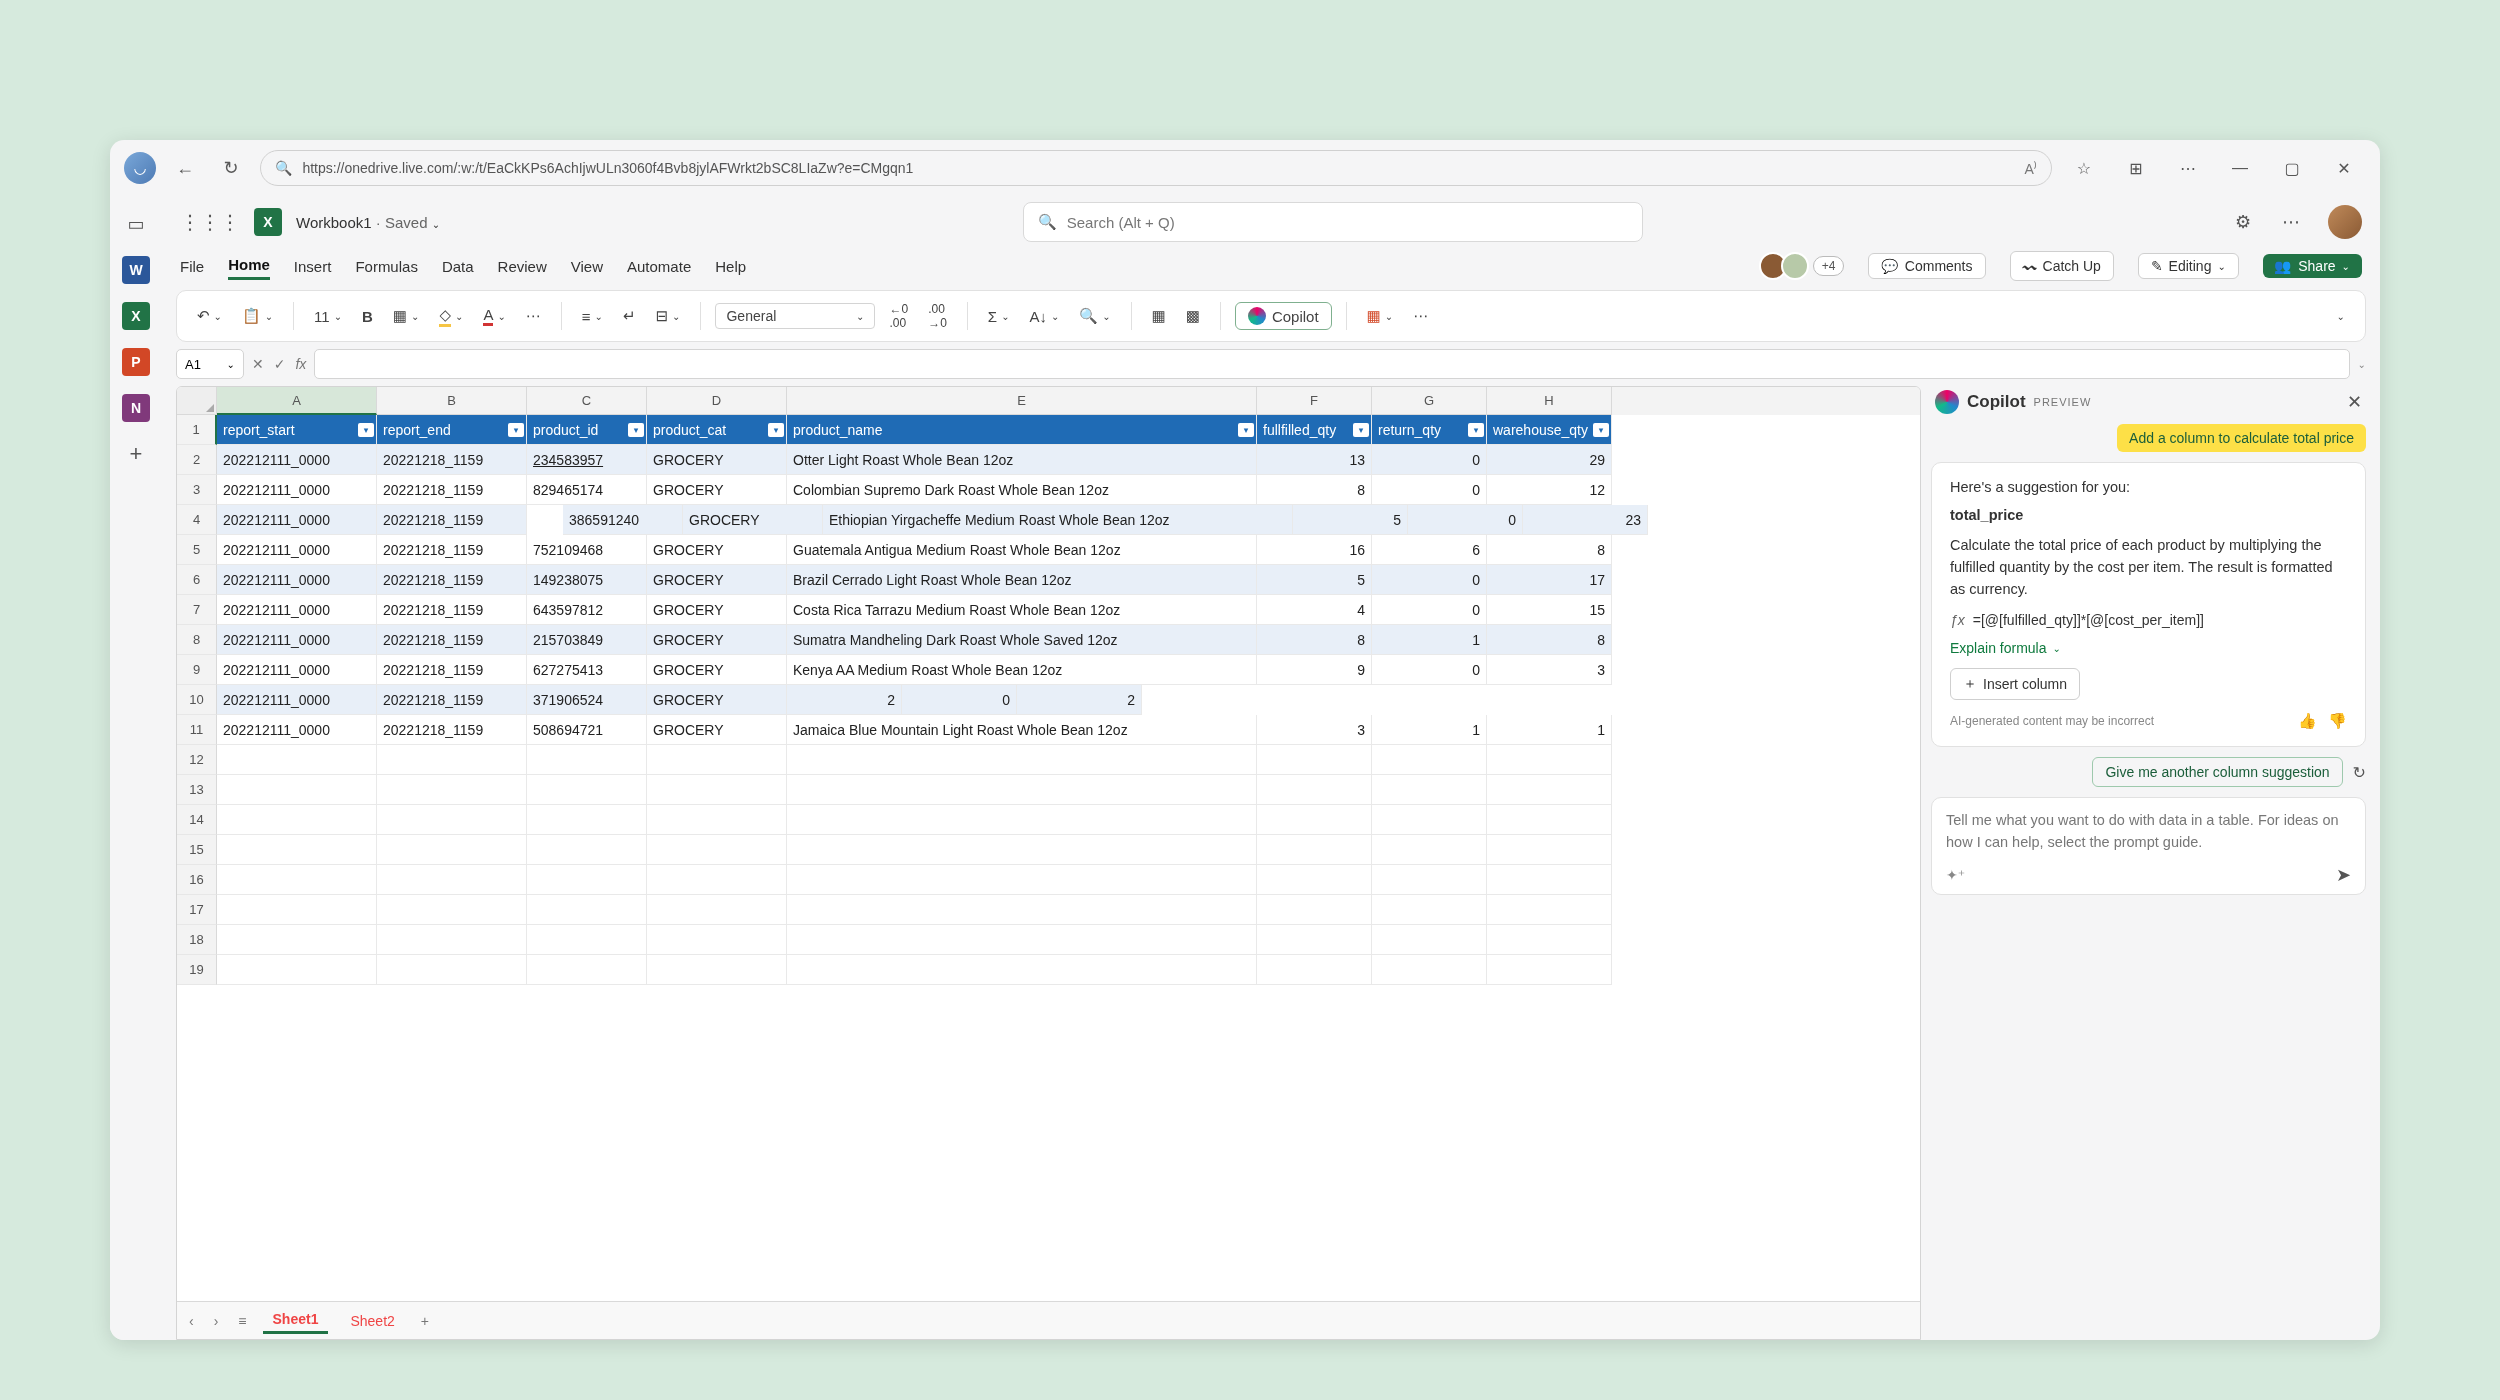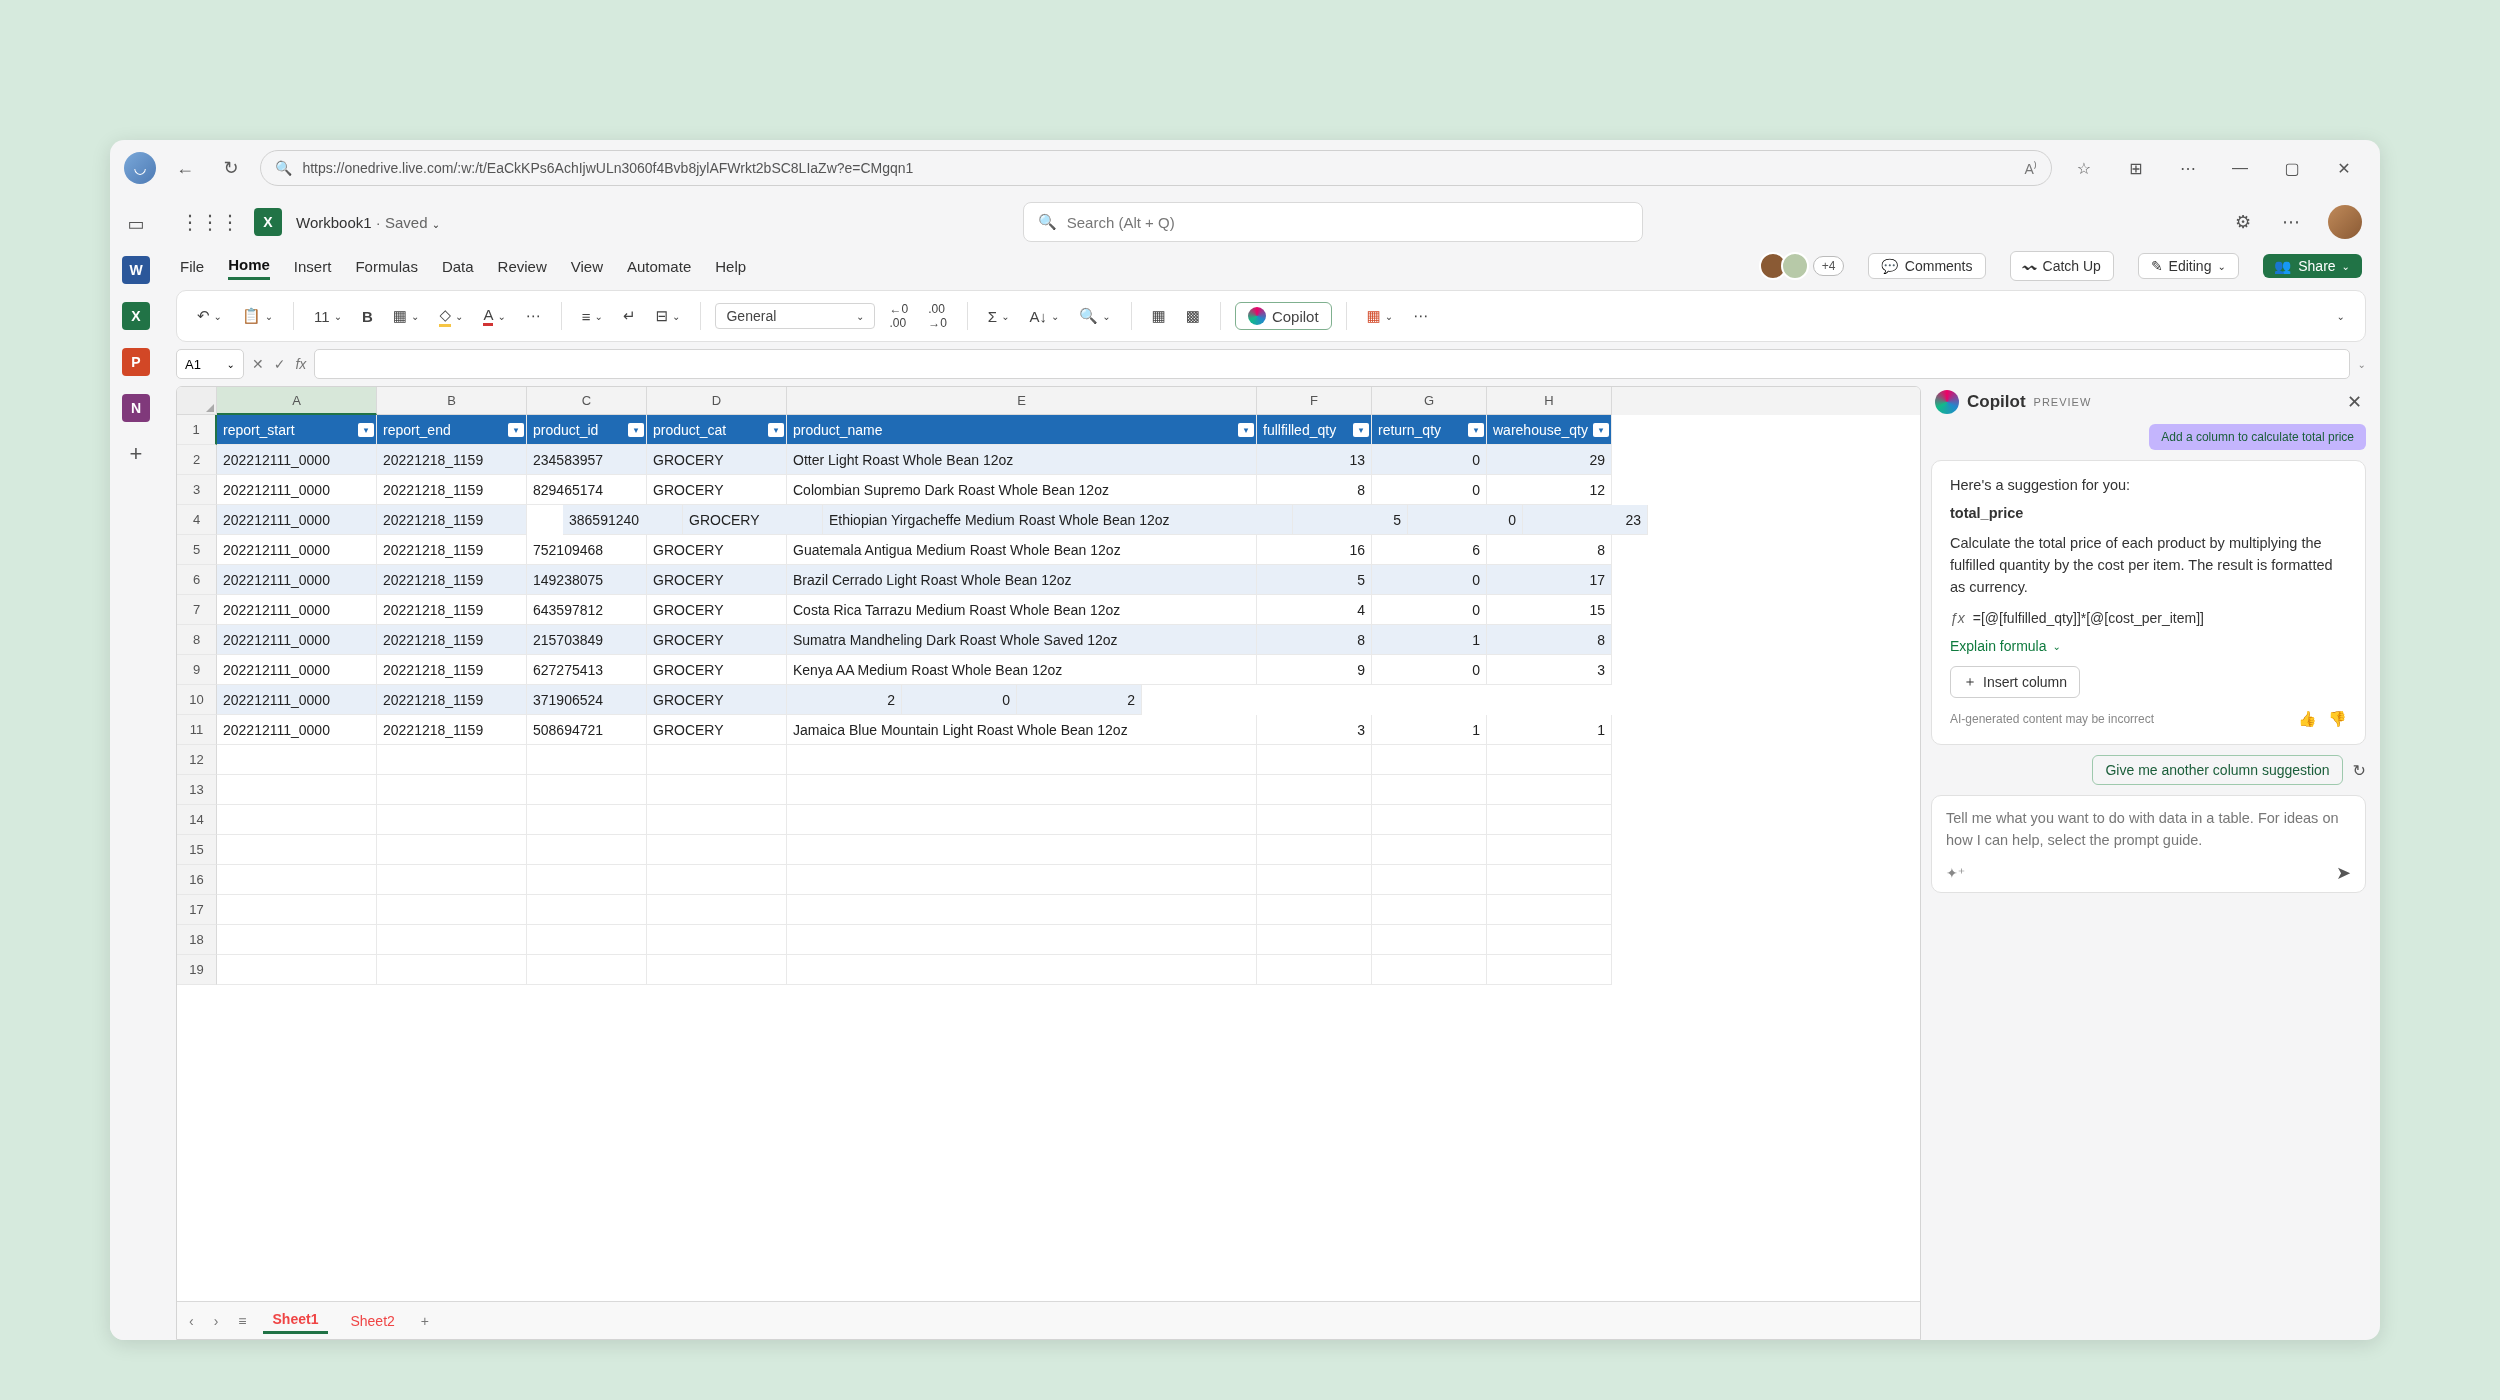--- a/index.html
+++ b/index.html
@@ -83,21 +83,21 @@
   .stab { padding:4px 10px; cursor:pointer; color:#ef4444; }
   .stab.active { font-weight:600; border-bottom:3px solid #217346; }
 
   
   .copane { width:435px; display:flex; flex-direction:column; gap:10px; }
   .copane-head { display:flex; align-items:center; gap:8px; padding:4px 4px 0 4px; }
   .cp-logo { width:24px;height:24px;border-radius:50%; background:conic-gradient(#e06,#28c,#1b8,#e06); }
   .cp-title { font-size:17px; font-weight:600; color:#333; }
   .cp-preview { font-size:11px; letter-spacing:1px; color:#777; }
   .copane-head .x { margin-left:auto; font-size:18px; color:#555; cursor:pointer; }
-  .cp-chip { align-self:flex-end; background:#c4b5fd; color:#1b5e3a; border-radius:6px; padding:6px 12px; font-size:12px; }
+  .cp-chip { align-self:flex-end; background:#fde047; color:#1b5e3a; border-radius:6px; padding:6px 12px; font-size:14px; }
   .cp-card { background:#fff; border:1px solid #e1e1e1; border-radius:10px; padding:16px 18px; font-size:14.5px; color:#333; display:flex; flex-direction:column; gap:12px; }
   .cp-card .fld { font-weight:600; }
   .cp-card .formula { font-family: Consolas, monospace; font-size:14px; display:flex; gap:8px; }
   .cp-card .formula .fxlbl { font-style:italic; color:#666; }
   .cp-link { color:#0f7a3e; font-size:14px; cursor:pointer; display:flex; gap:6px; align-items:center;}
   .cp-insert { align-self:flex-start; border:1px solid #cfcfcf; border-radius:6px; padding:6px 12px; font-size:14px; display:flex; gap:6px; align-items:center; cursor:pointer; }
   .cp-foot { display:flex; align-items:center; justify-content:space-between; font-size:12px; color:#888; }
   .thumbs span { cursor:pointer; margin-left:8px; font-size:15px; color:#888; }
   .cp-suggest-row { display:flex; align-items:center; gap:10px; justify-content:flex-end; }
   .cp-suggest { border:1px solid #9ec9ad; color:#1b5e3a; border-radius:6px; padding:6px 12px; font-size:14px; cursor:pointer; }
@@ -301,21 +301,21 @@
                 </div>
               </div>
               <div class="row">
                 <div class="rowhead">2</div>
                 <div class="cell alt" style="width: 160px;">
                   <span>202212111_0000</span>
                 </div>
                 <div class="cell alt" style="width: 150px;">
                   <span>20221218_1159</span>
                 </div>
-                <div class="cell alt" style="width: 120px;">
+                <div class="cell alt" style="width: 120px; text-decoration: underline;">
                   <span>234583957</span>
                 </div>
                 <div class="cell alt" style="width: 140px;">
                   <span>GROCERY</span>
                 </div>
                 <div class="cell alt" style="width: 470px;">
                   <span>Otter Light Roast Whole Bean 12oz</span>
                 </div>
                 <div class="cell alt num" style="width: 115px;">
                   <span>13</span>

